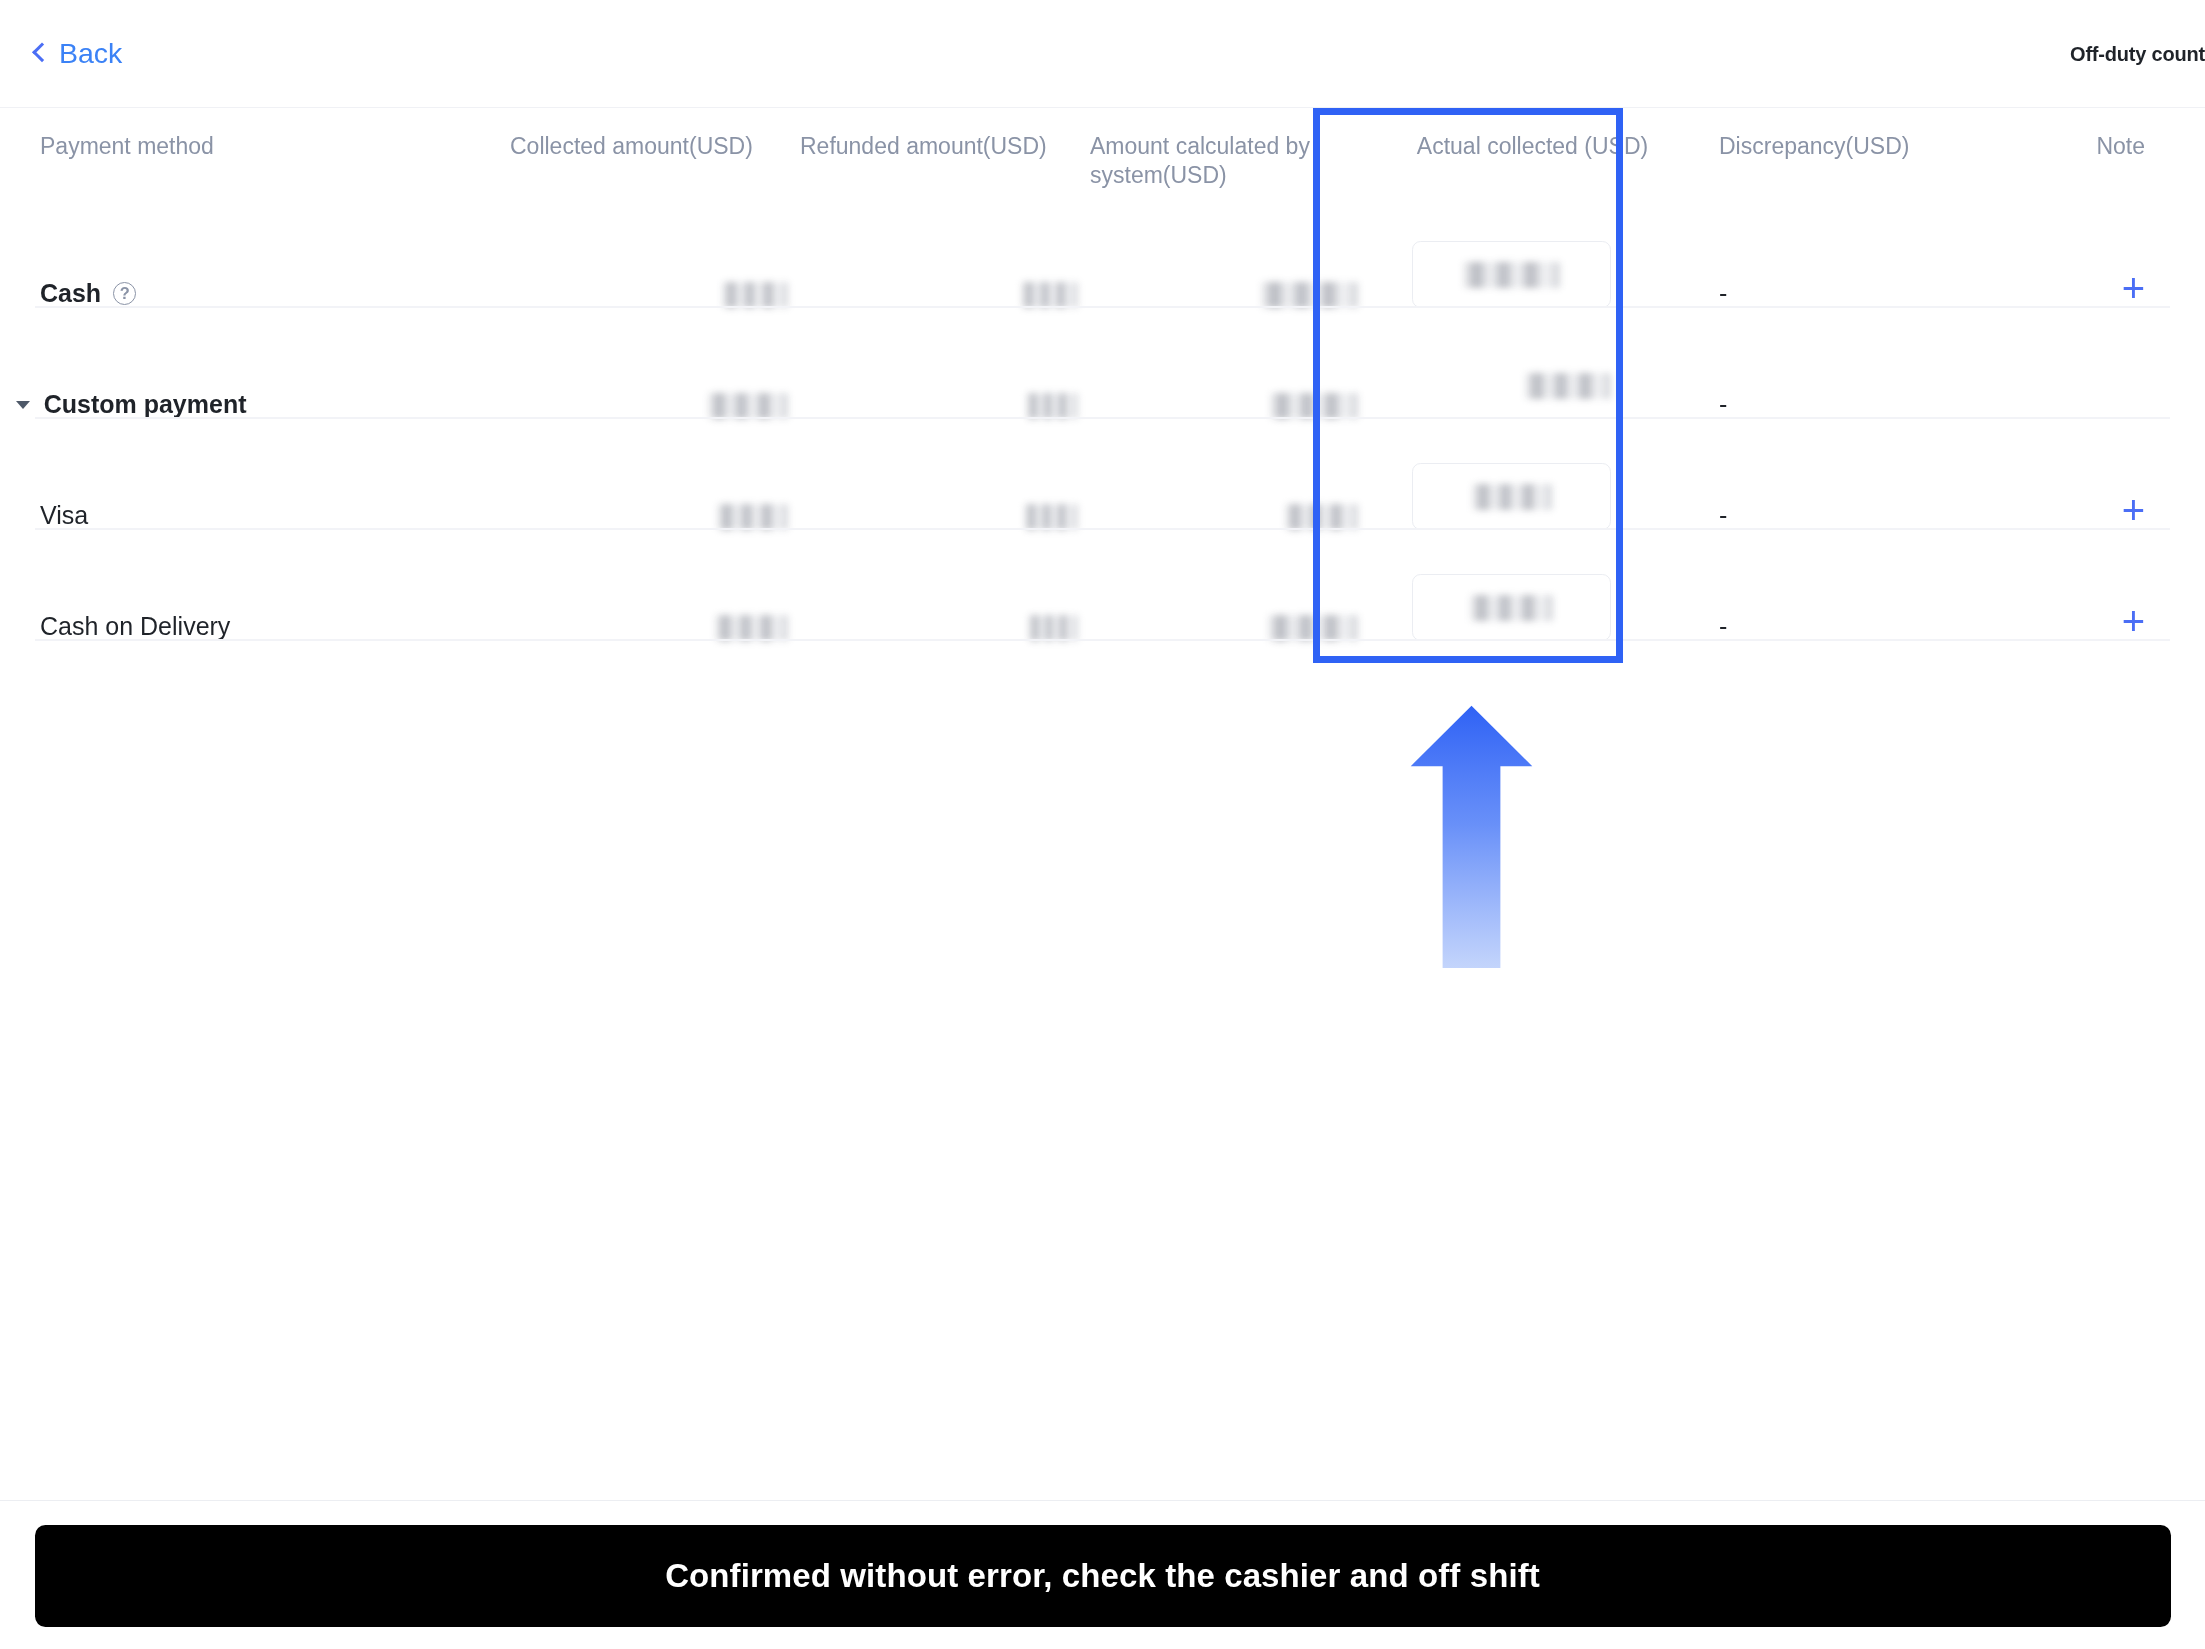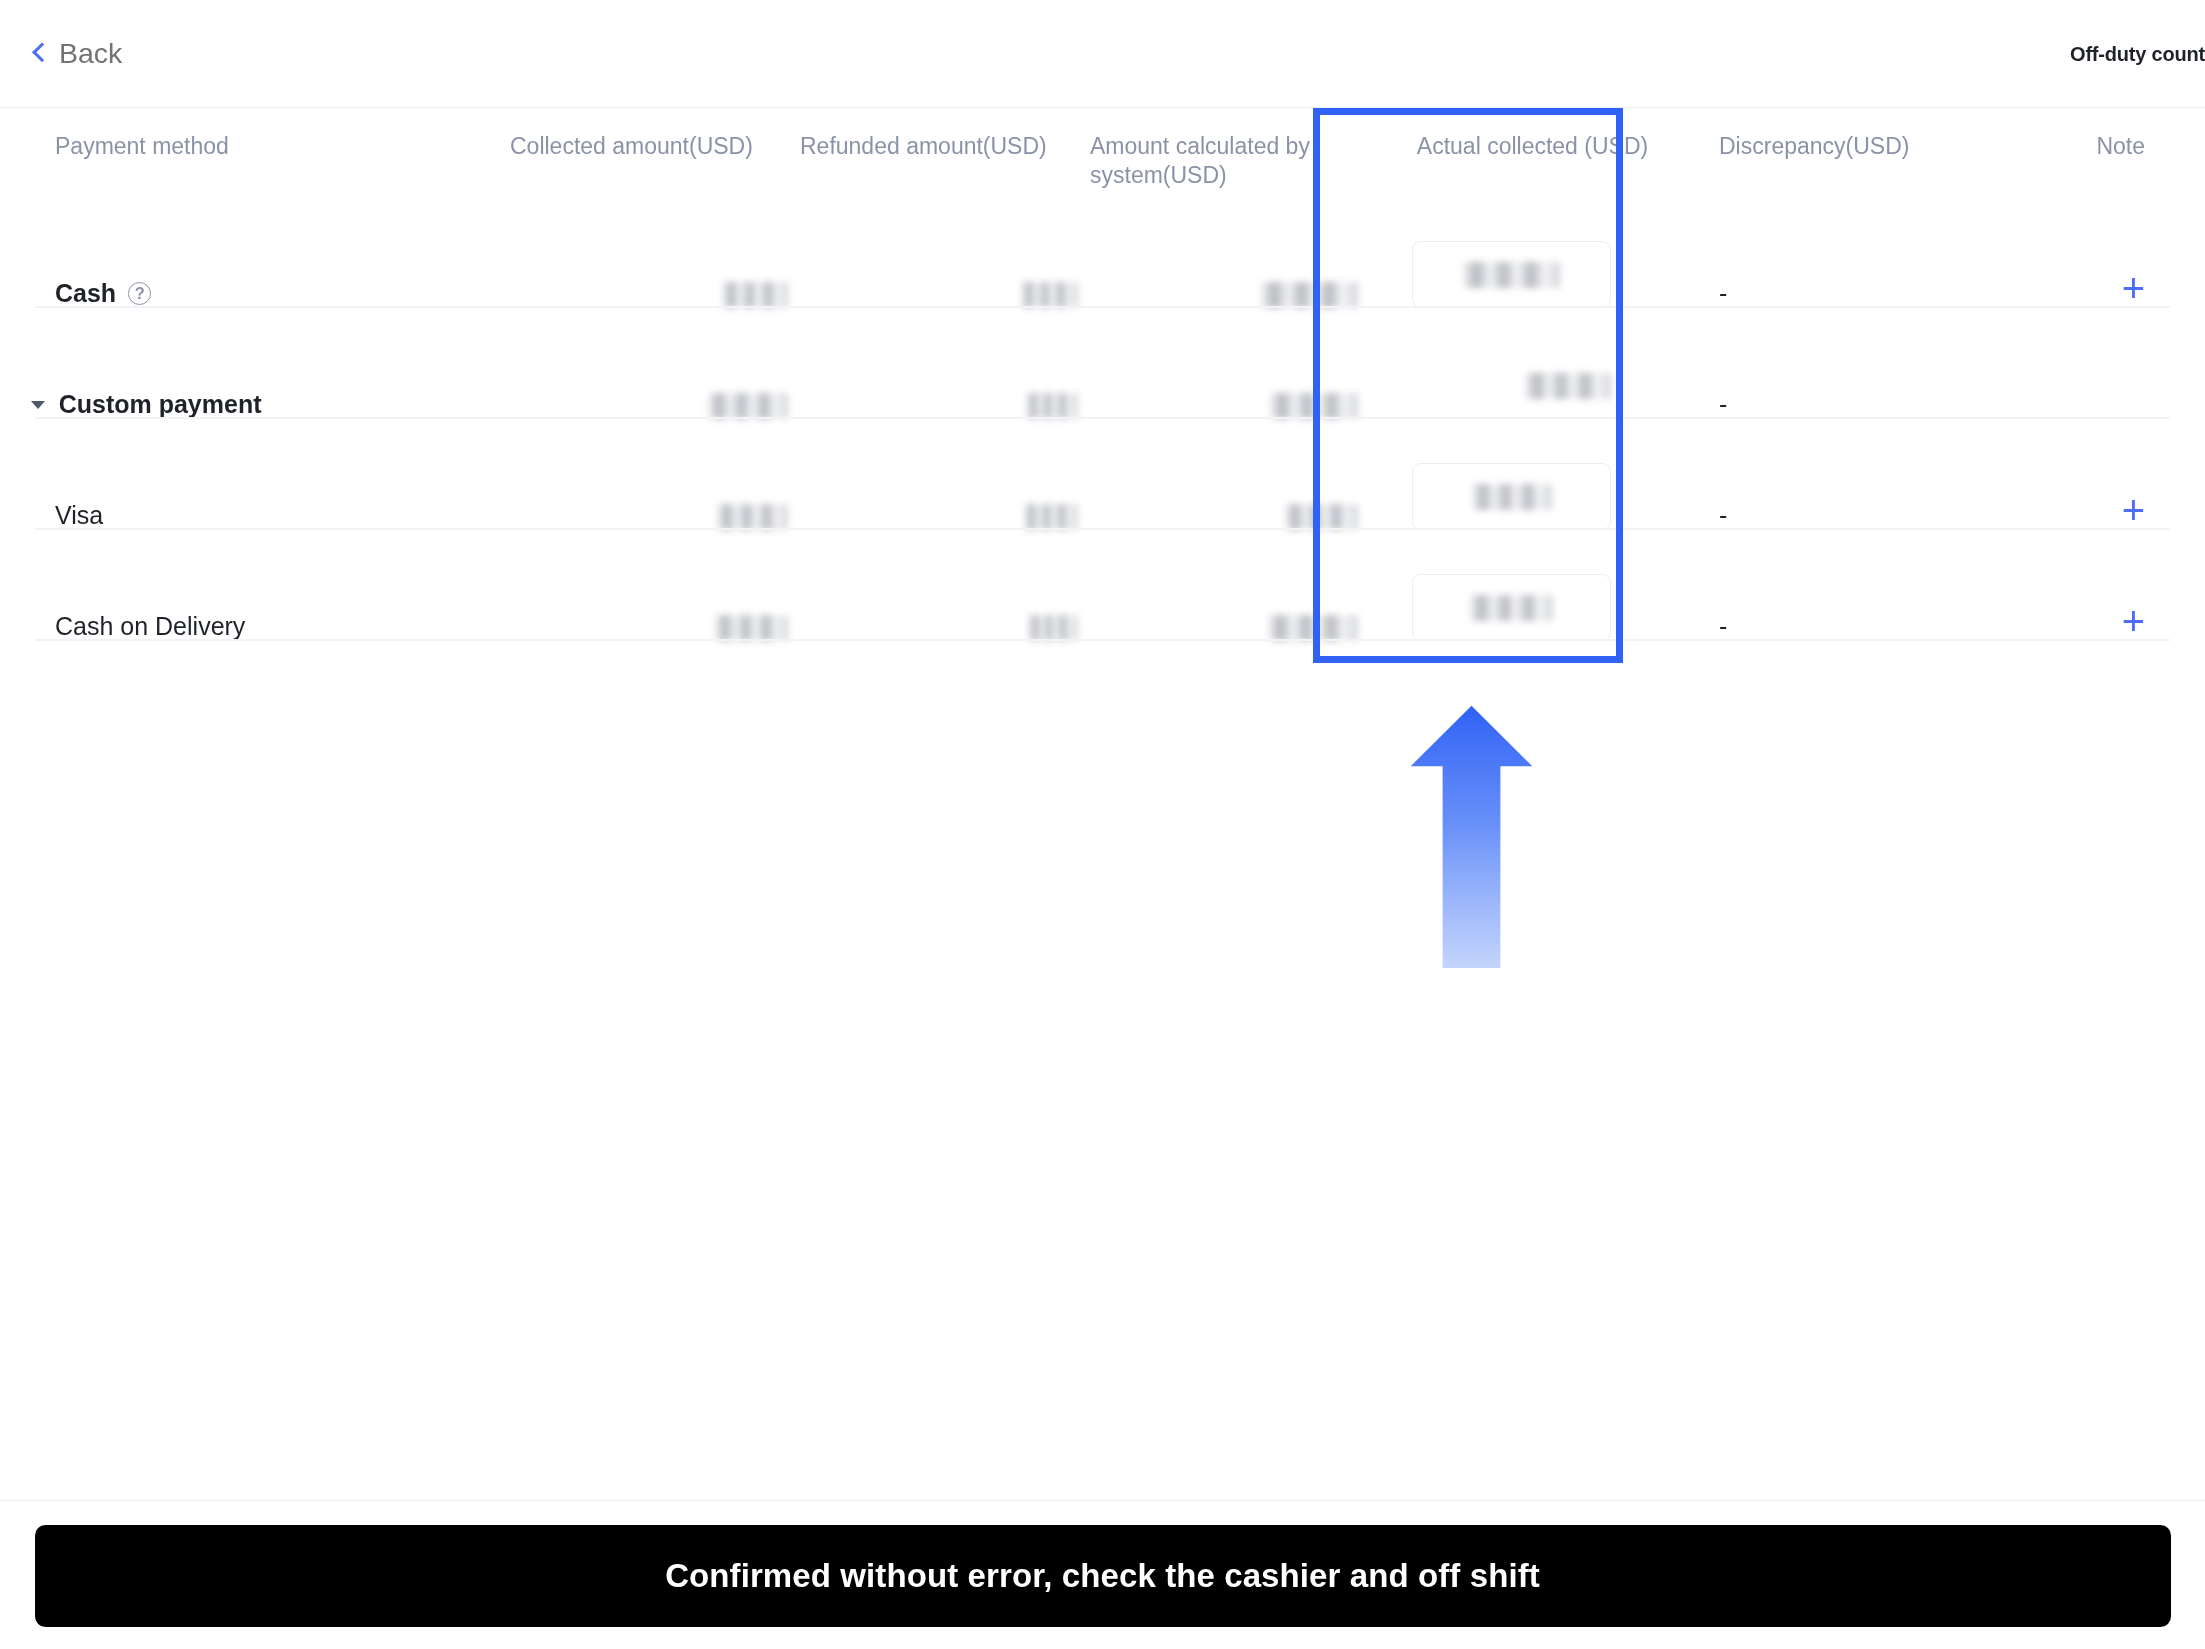--- a/index.html
+++ b/index.html
@@ -28,21 +28,21 @@
     background: #fff;
   }
   .back-btn {
     position: absolute;
     left: 26px;
     top: 50%;
     transform: translateY(-50%);
     display: flex;
     align-items: center;
     gap: 10.4px;
-    color: #737373;
+    color: #3b82f6;
     font-size: 28.5px;
     font-weight: 500;
     cursor: pointer;
     padding: 5.2px 8.6px;
   }
   .chev {
     display: inline-block;
     width: 14px;
     height: 14px;
     border-left: 3.5px solid #4b6ef5;
@@ -81,21 +81,21 @@
     content: "";
     position: absolute;
     left: 35px;
     right: 35px;
     bottom: 0;
     height: 1.7px;
     background: #f2f3f7;
   }
 
   
-  .c-method  { width: 510px; padding-left: 55px; }
+  .c-method  { width: 510px; padding-left: 40px; }
   .c-col     { width: 290px; text-align: right; padding-right: 12px; }
   .c-sys     { width: 268px; text-align: right; }
   .c-actual  { width: 307px; display: flex; justify-content: center; }
   .c-disc    { width: 380px; text-align: left; padding-left: 54px; }
   .c-note    { flex: 1; text-align: right; padding-right: 60px; }
 
   .th {
     color: #8a93a6;
     font-size: 23px;
     line-height: 29px;

